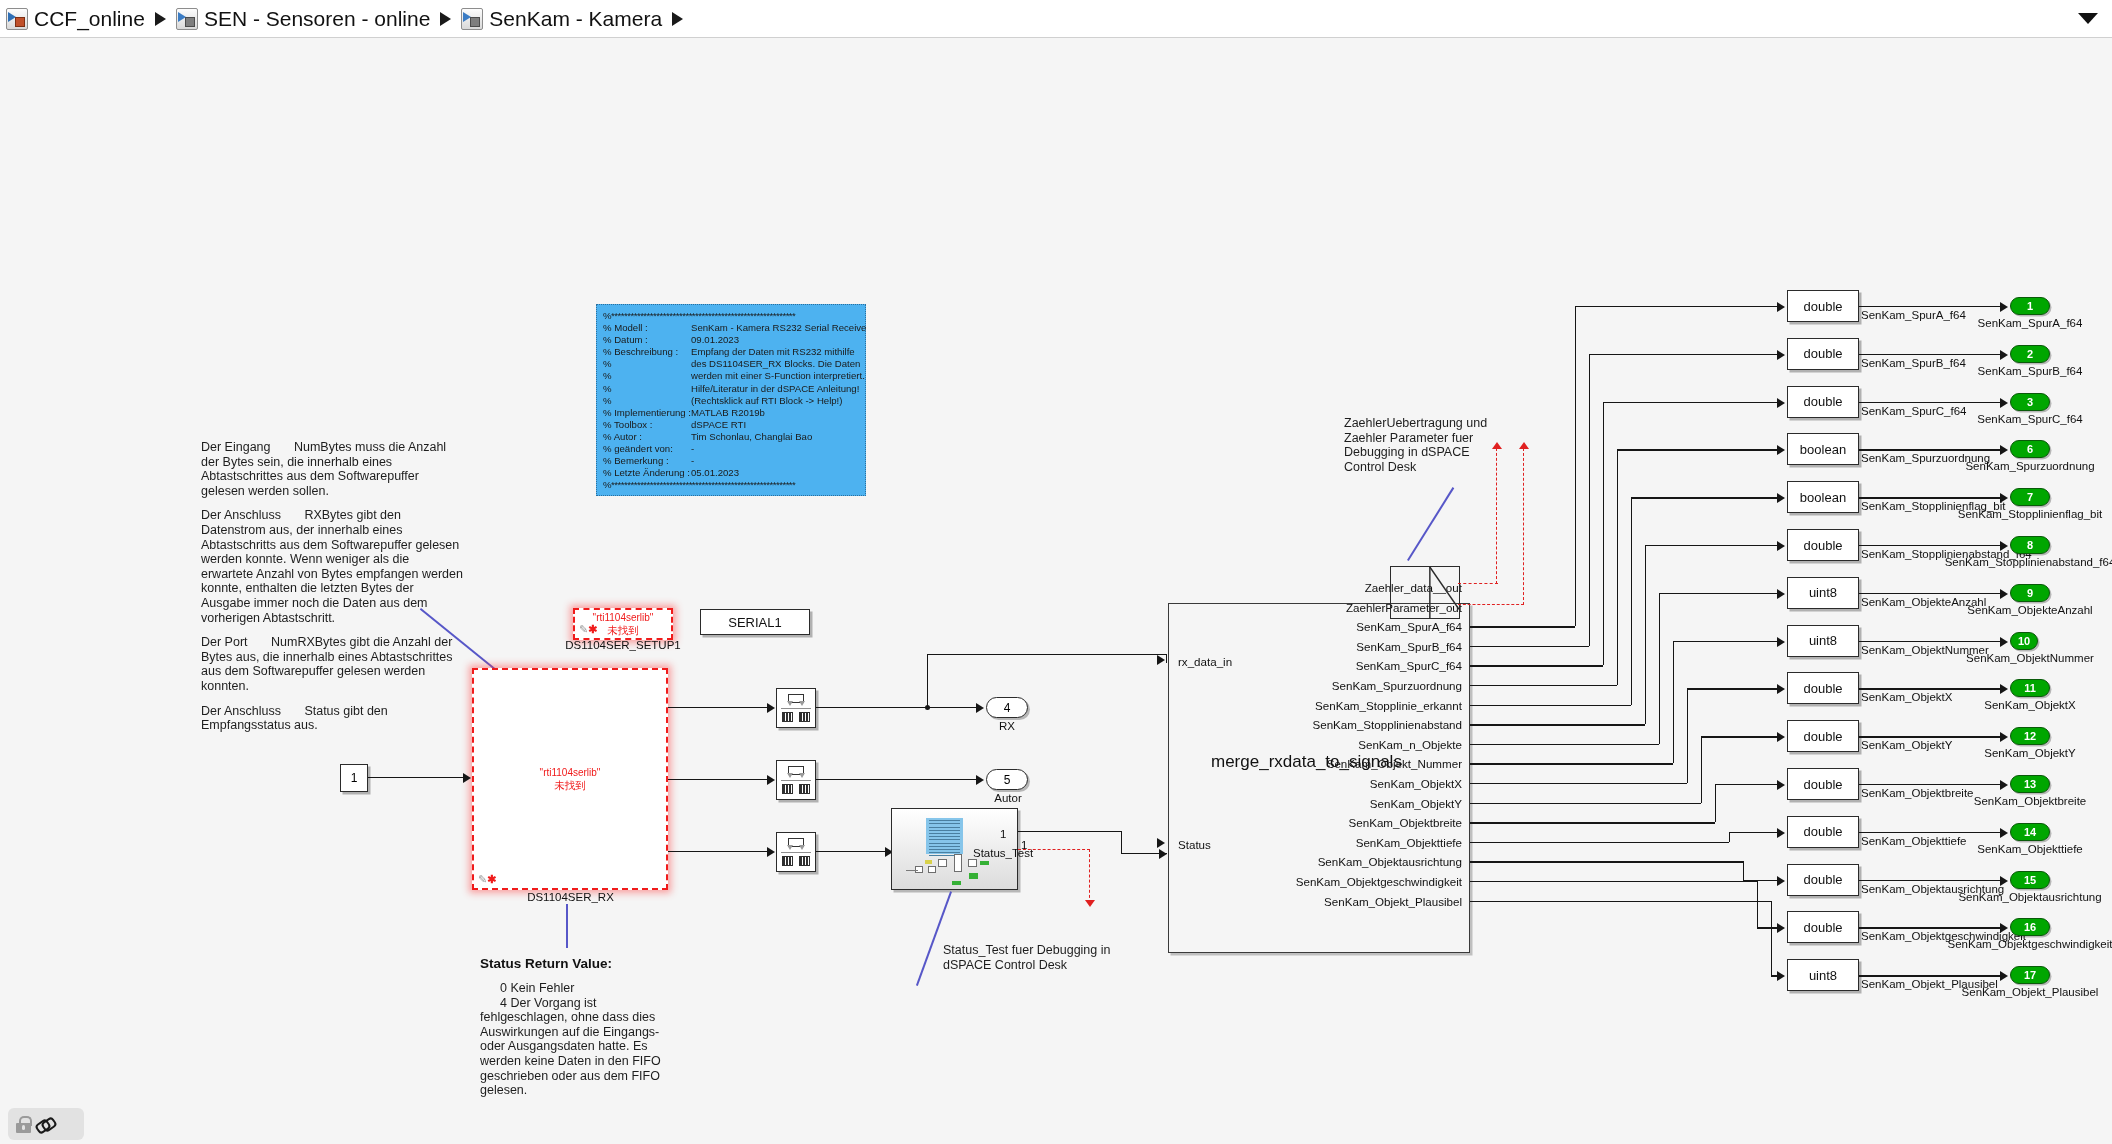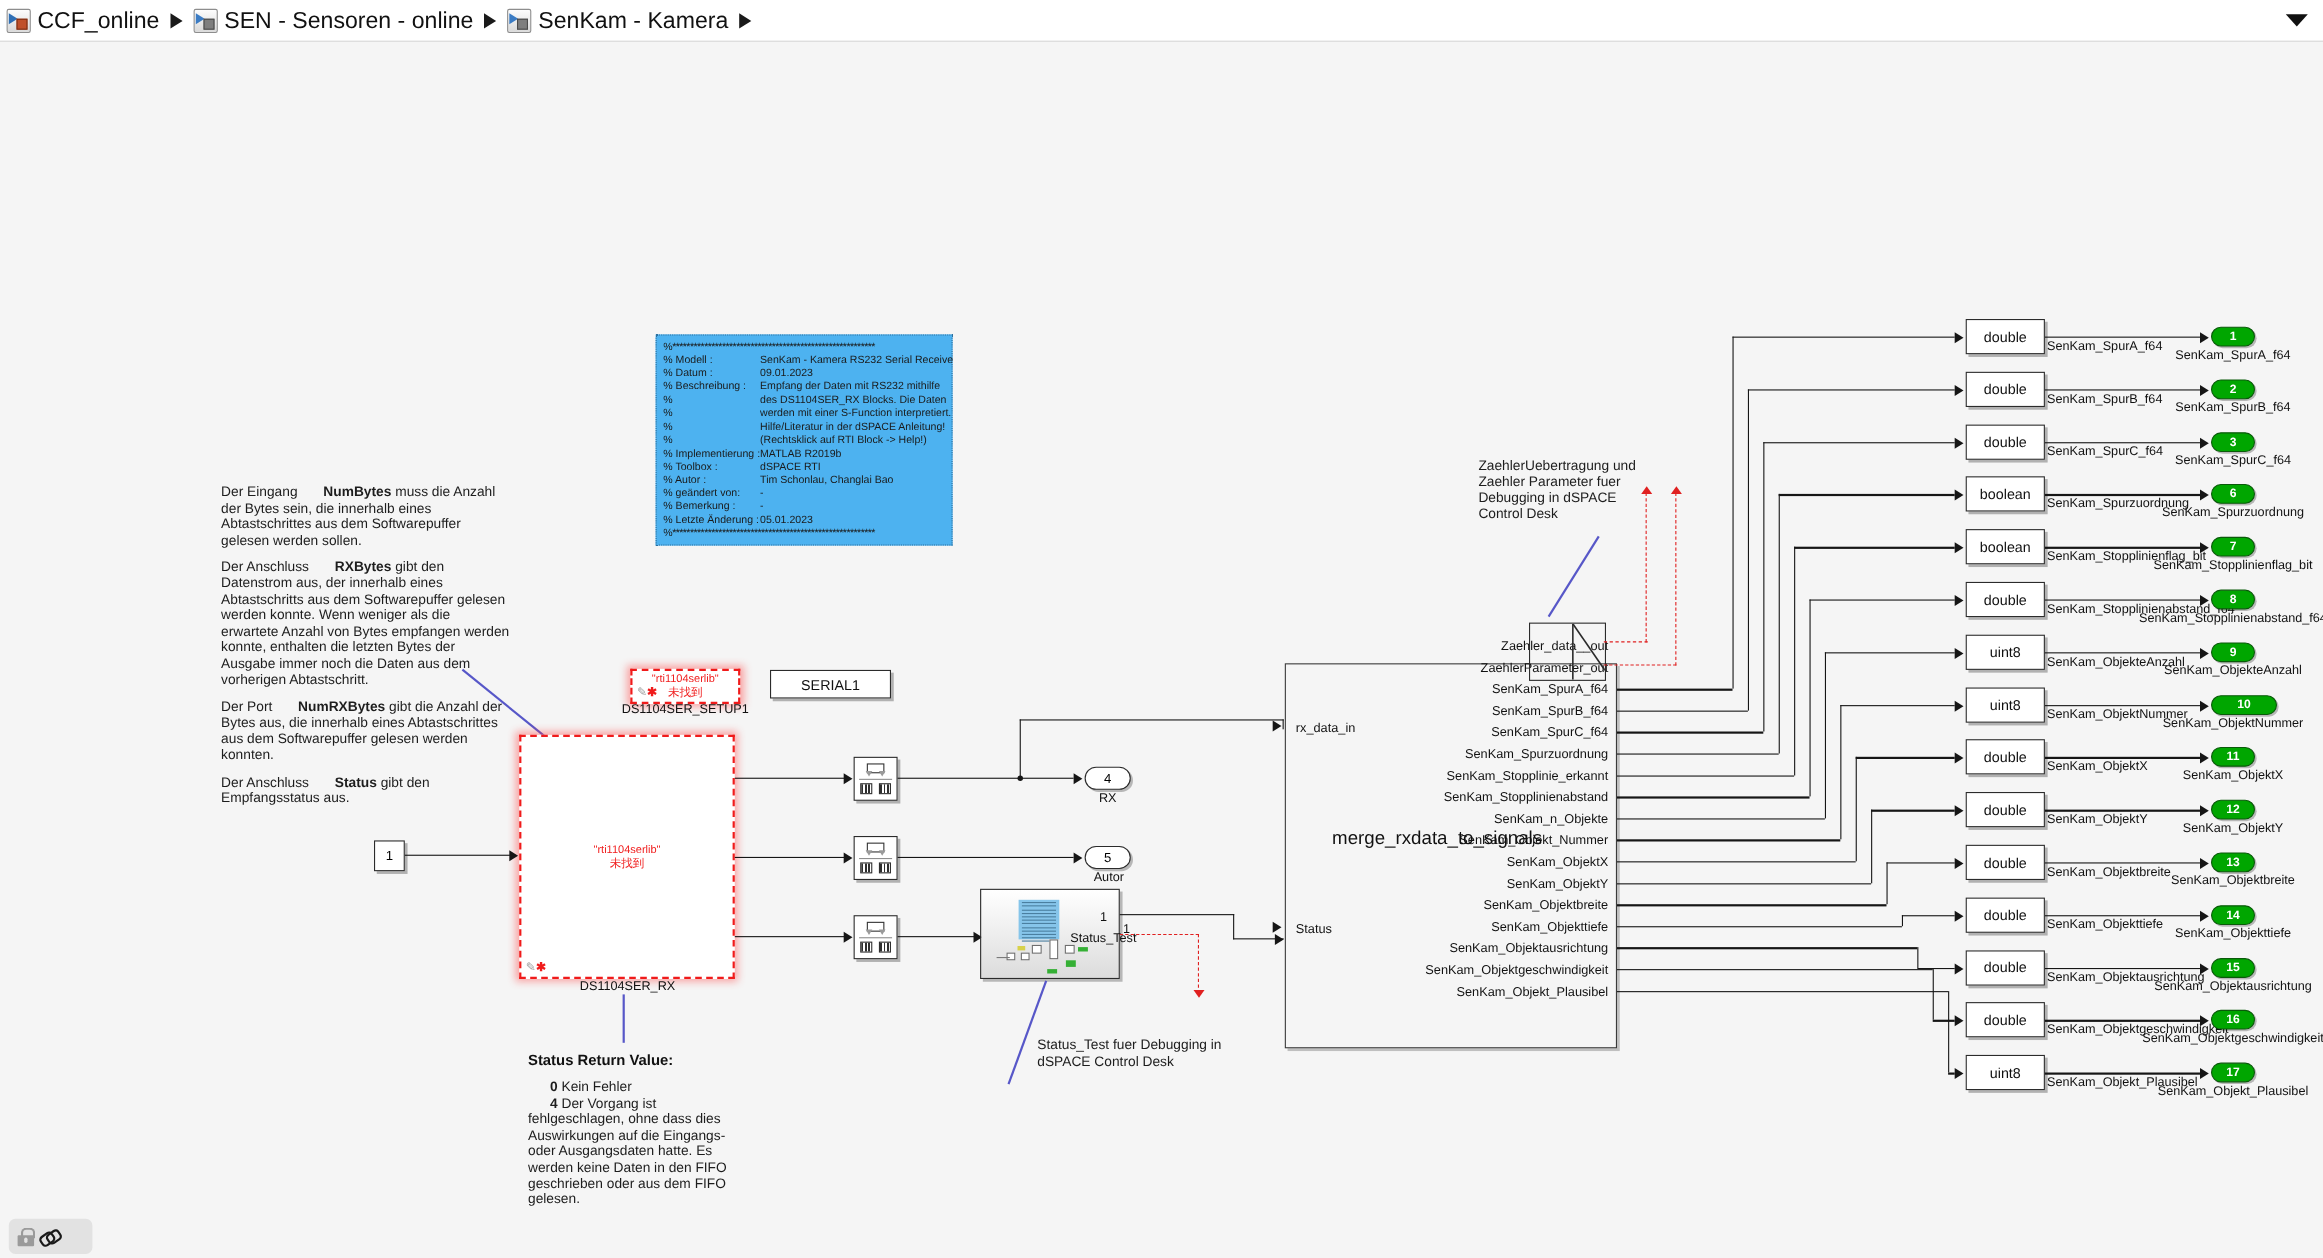--- a/index.html
+++ b/index.html
@@ -24,21 +24,21 @@
   #bc-caret{position:absolute;right:14px;top:13px;width:0;height:0;
       border-left:10px solid transparent;border-right:10px solid transparent;border-top:11px solid #111;}
 
   
   #canvas{position:absolute;left:0;top:38px;width:2112px;height:1068px;background:#f5f5f5;}
   #canvas *{box-sizing:border-box;}
   .abs{position:absolute;}
 
   
   .note{font-size:12.5px;color:#1d1d1d;line-height:14.6px;}
-  .note b{font-weight:bold;padding-left:20px;}
+  .note b{font-weight:normal;padding-left:20px;}
   .note-title{font-size:13.5px;font-weight:bold;color:#111;}
   .leader{position:absolute;background:#5757c8;transform-origin:0 0;height:1.6px;}
 
   
   #modelinfo{background:#4db2f0;border:1px dotted #2b6f9e;padding:5px 6px 4px 6px;
       font-size:9.6px;color:#1a1a1a;line-height:12.1px;width:270px;}
   #modelinfo table{border-collapse:collapse;width:100%;}
   #modelinfo td{vertical-align:top;padding:0;font-size:9.6px;line-height:12.1px;white-space:pre;}
   #modelinfo td.k{width:104px;}
   .stars{letter-spacing:-0.5px;overflow:hidden;white-space:nowrap;display:block;font-size:9.6px;}
@@ -520,21 +520,21 @@
         <div class="w wh" style="left: 1470px; top: 725.4px; width: 203px;"></div>
         <div class="w wv" style="left: 1673px; top: 602.6px; height: 122.8px;"></div>
         <div class="w wh" style="left: 1673px; top: 602.6px; width: 104px;"></div>
         <div class="arrow" style="left: 1777px; top: 598.6px;"></div>
         <div class="blk" style="position: absolute; left: 1787px; top: 586.6px; width: 72px; height: 32px;">
           <span>uint8</span>
         </div>
         <div class="blk-lbl" style="left: 1861px; top: 605.6px; text-align: left;">SenKam_ObjektNummer</div>
         <div class="w wh" style="left: 1859px; top: 602.6px; width: 141px;"></div>
         <div class="arrow" style="left: 2000px; top: 598.6px;"></div>
-        <div class="gport" style="position: absolute; left: 2010px; top: 593.6px; width: 60px; height: 18px;">
+        <div class="gport" style="position: absolute; left: 2010px; top: 593.6px; width: 28px; height: 18px;">
           <span>10</span>
         </div>
         <div class="blk-lbl" style="left: 1918px; top: 613.6px; width: 224px;">SenKam_ObjektNummer</div>
         <div class="w wh" style="left: 1470px; top: 745px; width: 217px;"></div>
         <div class="w wv" style="left: 1687px; top: 650.4px; height: 94.6px;"></div>
         <div class="w wh" style="left: 1687px; top: 650.4px; width: 90px;"></div>
         <div class="arrow" style="left: 1777px; top: 646.4px;"></div>
         <div class="blk" style="position: absolute; left: 1787px; top: 634.4px; width: 72px; height: 32px;">
           <span>double</span>
         </div>

